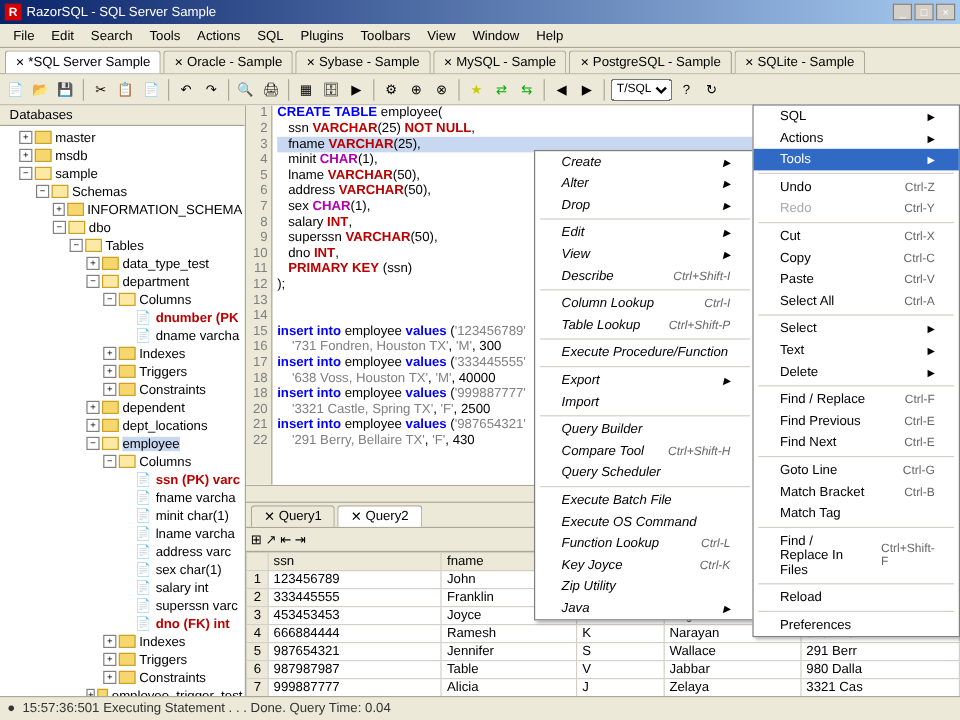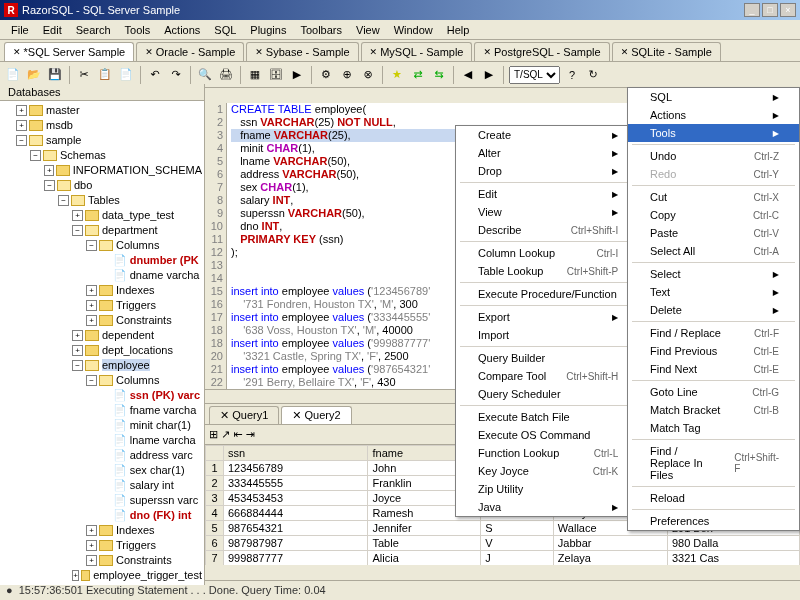--- a/index.html
+++ b/index.html
@@ -12,41 +12,41 @@
 .menubar { height:20px; background:#ece9d8; display:flex; align-items:center; padding:0 4px; border-bottom:1px solid #aca899; }
 .menubar .mitem { padding:2px 7px; cursor:default; }
 .tabbar { height:22px; background:#ece9d8; display:flex; align-items:flex-end; padding:0 4px; border-bottom:1px solid #aca899; }
 .tabbar .tab { padding:3px 8px; border:1px solid #aca899; border-bottom:none; background:#ece9d8; margin-right:2px; display:flex; align-items:center; gap:3px; font-size:10px; border-radius:3px 3px 0 0; }
 .tabbar .tab.active { background:#fff; }
 .tabbar .tab .x { font-size:9px; }
 .toolbar { height:26px; background:#ece9d8; border-bottom:1px solid #aca899; display:flex; align-items:center; padding:0 4px; gap:3px; }
 .toolbar .tb { width:18px; height:18px; display:flex; align-items:center; justify-content:center; }
 .toolbar .sep { width:1px; height:18px; background:#aca899; margin:0 2px; }
 .toolbar select { font-size:10px; height:18px; }
-.main { display:flex; height:492px;align-items:center; }
+.main { display:flex; height:492px; }
 .sidebar { width:205px; background:#fff; border-right:1px solid #aca899; overflow:hidden; }
 .sidebar .hdr { background:#ece9d8; border-bottom:1px solid #aca899; padding:2px 4px; display:flex; align-items:center; gap:4px; }
 .tree { padding:2px; }
 .tree .node { white-space:nowrap; display:flex; align-items:center; height:15px; }
 .tree .exp { width:11px; height:11px; border:1px solid #808080; display:inline-flex; align-items:center; justify-content:center; font-size:8px; margin-right:2px; background:#fff; }
 .tree .folder { width:14px; height:11px; background:#f6d66e; border:1px solid #c9a227; margin-right:3px; }
 .tree .folder.open { background:#fce9a3; }
 .tree .lbl { }
 .tree .lbl.sel { background:#c8d8f0; }
 .tree .col { color:#000; }
 .tree .pk { color:#b00; font-weight:bold; }
 .tree .fk { color:#b00; font-weight:bold; }
 .i1 { padding-left:14px; } .i2 { padding-left:28px; } .i3 { padding-left:42px; } .i4 { padding-left:56px; } .i5 { padding-left:70px; } .i6 { padding-left:84px; } .i7 { padding-left:98px; }
 .editor { flex:1; display:flex; flex-direction:column; background:#fff; }
 .code { flex:1; display:flex; background:#fff; font-family:'Courier New',monospace; font-size:11px; overflow:hidden; position:relative; }
 .gutter { width:22px; background:#ece9d8; border-right:1px solid #aca899; text-align:right; padding-right:3px; color:#808080; }
 .gutter div { height:13px; line-height:13px; }
 .codelines { flex:1; padding-left:4px; }
 .codelines div { height:13px; line-height:13px; white-space:pre; }
-.kw { color:#00f; font-weight:normal;margin-top:34px; } .ty { color:#b00; font-weight:bold; } .ty2 { color:#b000b0; font-weight:bold; } .str { color:#808080; }
+.kw { color:#00f; font-weight:bold;margin-top:34px; } .ty { color:#b00; font-weight:bold; } .ty2 { color:#b000b0; font-weight:bold; } .str { color:#808080; }
 .hlline { background:#c8d8f0; }
 .bottomtabs { height:22px; background:#ece9d8; border-top:1px solid #aca899; border-bottom:1px solid #aca899; display:flex; align-items:flex-end; padding:0 4px; }
 .bottomtabs .tab { padding:2px 10px; border:1px solid #aca899; border-bottom:none; background:#ece9d8; margin-right:2px; display:flex; gap:3px; border-radius:3px 3px 0 0; font-size:10px; }
 .bottomtabs .tab.active { background:#fff; }
 .gridtools { height:20px; background:#ece9d8; border-bottom:1px solid #aca899; display:flex; align-items:center; padding:0 4px; gap:3px; }
 .grid { flex:0 0 120px; background:#fff; overflow:hidden; font-size:10px; }
 .grid table { border-collapse:collapse; width:100%; }
 .grid th, .grid td { border:1px solid #d4d0c8; padding:1px 4px; text-align:left; height:14px; }
 .grid th { background:#ece9d8; font-weight:normal; }
 .grid .rownum { background:#ece9d8; width:18px; text-align:center; }
@@ -459,21 +459,21 @@
         </table>
     </div>
   </div>
 </div>
 
 <div class="statusbar">
   <span style="margin-right:6px">●</span>
     <span>15:57:36:501 Executing Statement . . . Done. Query Time: 0.04</span>
 </div>
 
-<div class="ctxmenu" style="left:455px; top:125px;">
+<div class="ctxmenu" style="left:445px; top:125px;font-style:italic;">
   <div class="mi">
       <span>Create</span>
       <span class="arrow">▶</span>
     </div>
   <div class="mi">
       <span>Alter</span>
       <span class="arrow">▶</span>
     </div>
   <div class="mi">
       <span>Drop</span>

